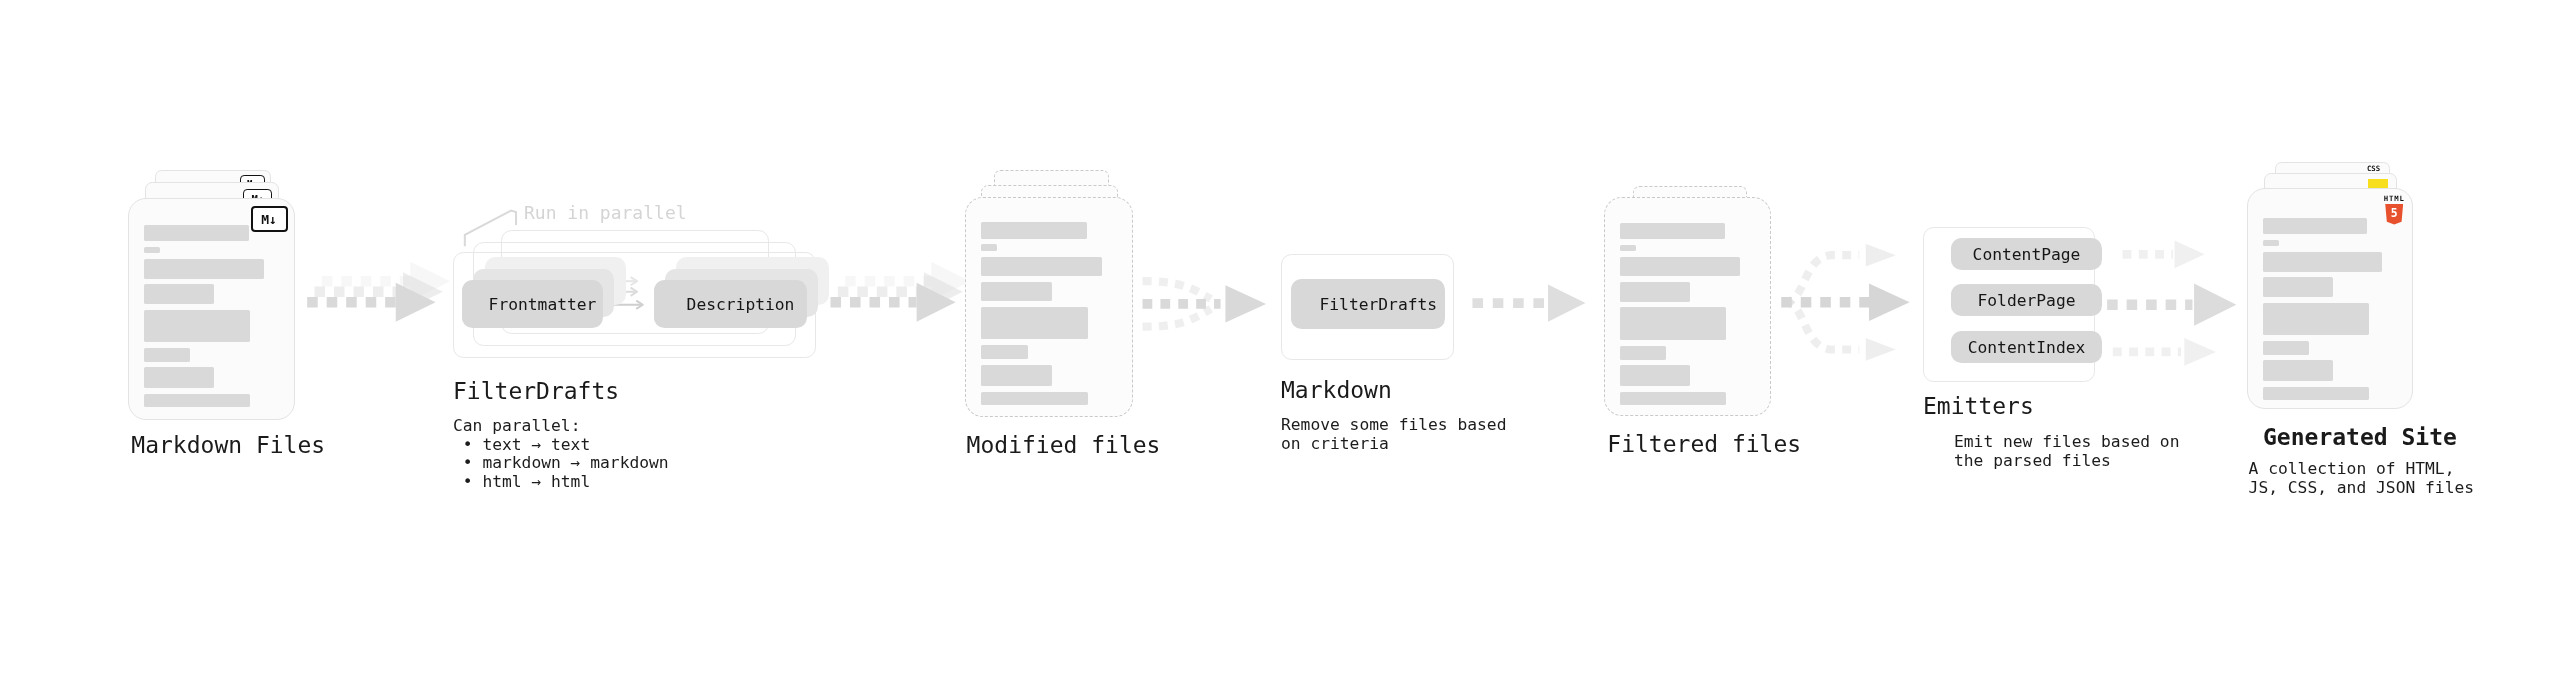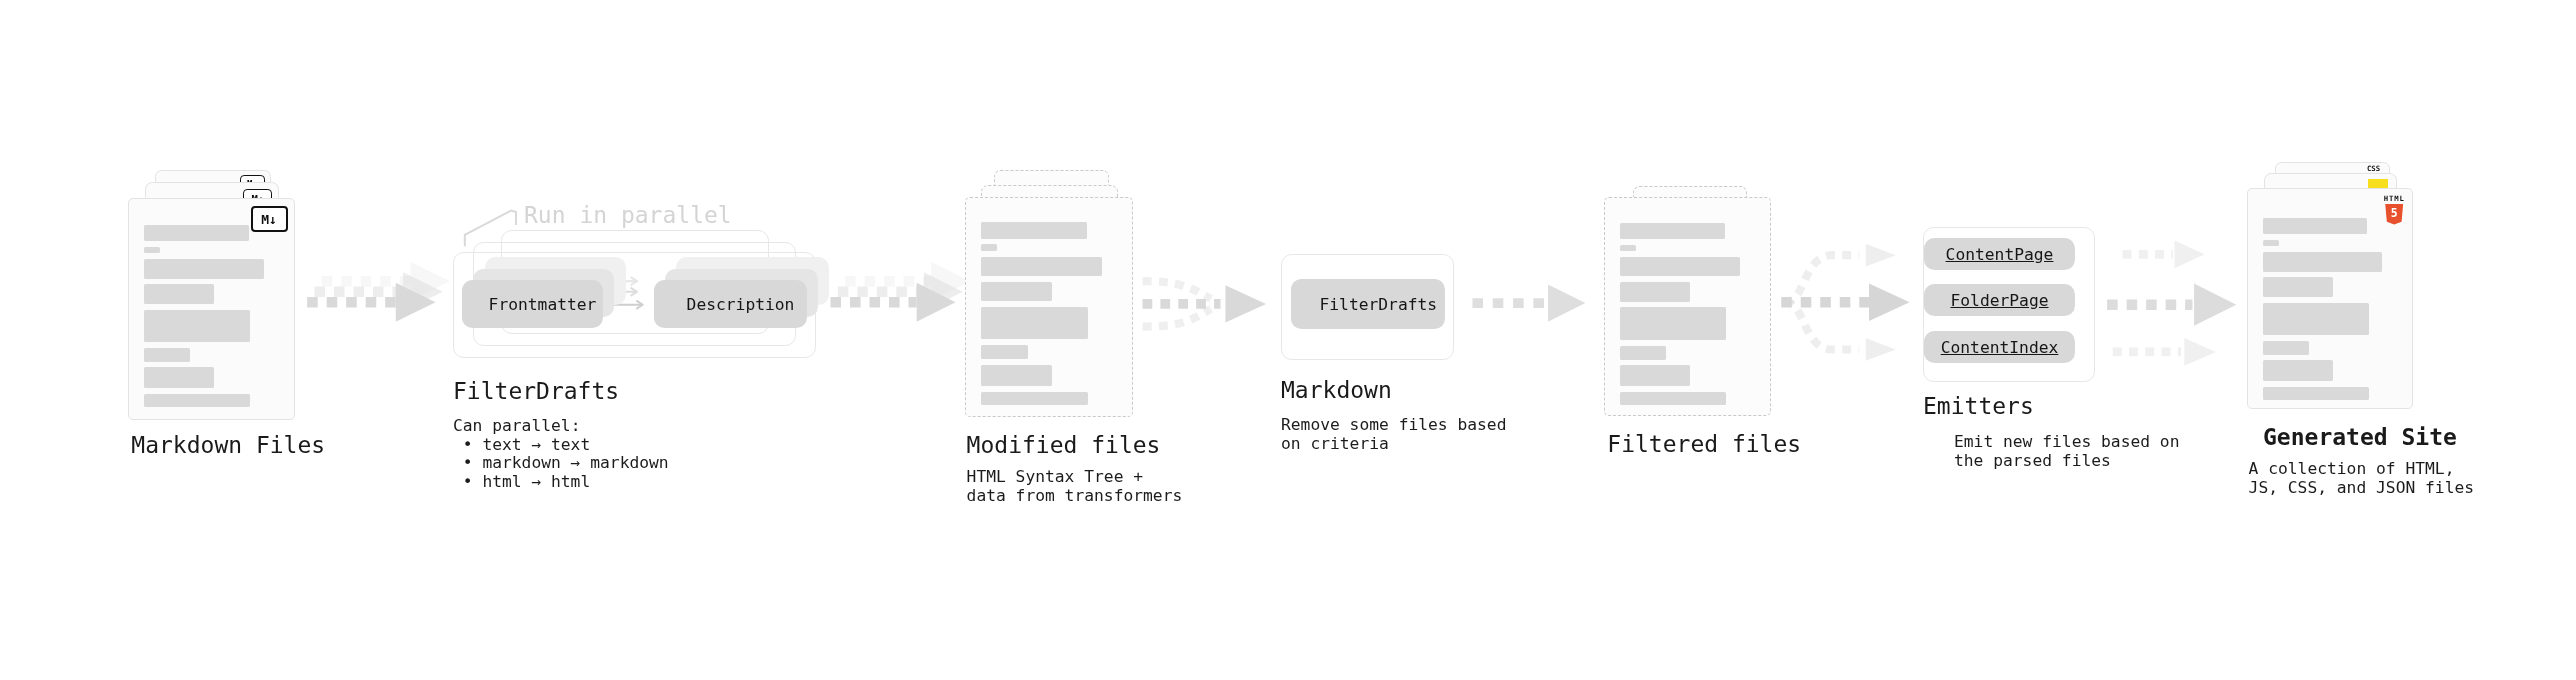--- a/index.html
+++ b/index.html
@@ -4,21 +4,21 @@
 <style>
   html,body{margin:0;padding:0;background:#ffffff;}
   #canvas{
     position:relative;width:2576px;height:681px;background:#ffffff;overflow:hidden;
     font-family:"DejaVu Sans Mono","Liberation Mono",monospace;color:#1a1a1a;
   }
   #arrows{position:absolute;left:0;top:0;z-index:1;}
   .stage{position:absolute;z-index:2;}
 
   
-  .fcard{position:absolute;background:#fbfbfb;border:1.6px solid #e3e3e3;border-radius:5px;box-sizing:border-box;}
+  .fcard{position:absolute;background:#fbfbfb;border:1.6px solid #e3e3e3;border-radius:18px;box-sizing:border-box;}
   .fcard.dashed{border:1.6px dashed #c9c9c9;background:#fcfcfc;}
   .bars{display:flex;flex-direction:column;padding:23px 0 0 14.6px;}
   .bar{background:#d9d9d9;border-radius:1.6px;margin-bottom:5.7px;}
 
   
   .md-badge{position:absolute;background:#ffffff;border:2px solid #111111;border-radius:4.1px;
     display:flex;align-items:center;justify-content:center;font-weight:700;color:#111;}
   .md-badge.lg{right:6.5px;top:7.3px;width:33px;height:22px;font-size:13px;}
   .md-badge.md{right:5.7px;top:5.7px;width:27px;height:18px;font-size:10.6px;border-width:1.6px;}
   .md-badge.sm{right:4.9px;top:4.1px;width:23.6px;height:15.4px;font-size:9px;border-width:1.6px;}
@@ -30,21 +30,21 @@
   .html-shield{position:relative;width:18px;height:21px;margin:0.8px auto 0 auto;background:#e8512e;
     clip-path:polygon(0 0,100% 0,91% 86%,50% 100%,9% 86%);
     display:flex;align-items:center;justify-content:center;}
   .html-shield span{color:#ffffff;font-size:11.4px;font-weight:700;line-height:1;margin-top:-1.6px;}
 
   
   .title{position:absolute;font-size:23px;white-space:nowrap;color:#1a1a1a;}
   .desc{position:absolute;font-size:16.3px;line-height:18.7px;white-space:nowrap;color:#1c1c1c;}
   .desc .line{white-space:pre;}
   .desc .indent{padding-left:9.8px;}
-  .annotation{position:absolute;font-size:23px;color:#d4d4d4;white-space:nowrap;}
+  .annotation{position:absolute;font-size:18px;color:#d4d4d4;white-space:nowrap;}
 
   
   .pill{position:absolute;background:#d8d8d8;border-radius:10.6px;display:flex;align-items:center;justify-content:center;
     font-size:16.3px;color:#161616;box-sizing:border-box;}
   .pill.ghost1{background:#e5e5e5;}
   .pill.ghost2{background:#f0f0f0;}
   .frame{position:absolute;border:1.6px solid #e7e7e7;border-radius:10.6px;box-sizing:border-box;background:transparent;}
   .frame.solid-bg{background:#ffffff;}
 
   
@@ -90,21 +90,21 @@
   
   #s-filtered{left:1604px;top:186px;width:167px;height:293px;}
   #s-filtered .back1{left:29px;top:0;width:114px;height:154px;border-radius:6.5px;}
   #s-filtered .front{left:0;top:11.4px;width:167px;height:219px;}
   #s-filtered .bars{padding-top:24.4px;}
   #s-filtered .title{left:3.3px;top:245px;}
 
   
   #s-emitters{left:1923px;top:227px;width:172px;height:260px;}
   #s-emitters .frame{left:0;top:0;width:172px;height:155px;}
-  #s-emitters .pill{left:1px;width:151px;height:32px;text-decoration:underline;}
+  #s-emitters .pill{left:28px;width:151px;height:32px;}
   #s-emitters .pill.p0{top:11.4px;}
   #s-emitters .pill.p1{top:57px;}
   #s-emitters .pill.p2{top:104px;}
   #s-emitters .title{left:0;top:166px;}
   #s-emitters .desc{left:0;top:206px;margin-left:31px;}
 
   
   #s-generated{left:2247px;top:162px;width:166px;height:358px;}
   #s-generated .back1{left:28px;top:0;width:115px;height:154px;border-radius:6.5px;}
   #s-generated .back2{left:17px;top:11.4px;width:133px;height:175px;border-radius:7.3px;}
@@ -253,24 +253,20 @@
           <div class="bar" style="width: 11%; height: 6.5px;"></div>
           <div class="bar" style="width: 80%; height: 19.5px;"></div>
           <div class="bar" style="width: 47%; height: 19.5px;"></div>
           <div class="bar" style="width: 71%; height: 32.5px;"></div>
           <div class="bar" style="width: 31%; height: 14px;"></div>
           <div class="bar" style="width: 47%; height: 21px;"></div>
           <div class="bar" style="width: 71%; height: 13px;"></div>
         </div>
     </div>
     <div class="title">Modified files</div>
-    <div class="desc">
-      <div class="line">HTML Syntax Tree +</div>
-      <div class="line">data from transformers</div>
-    </div>
   </div>
 
   <div class="stage" id="s-filters">
     <div class="frame solid-bg"></div>
     <div class="pill">FilterDrafts</div>
     <div class="title">Markdown</div>
     <div class="desc">
       <div class="line">Remove some files based</div>
       <div class="line">on criteria</div>
     </div>

